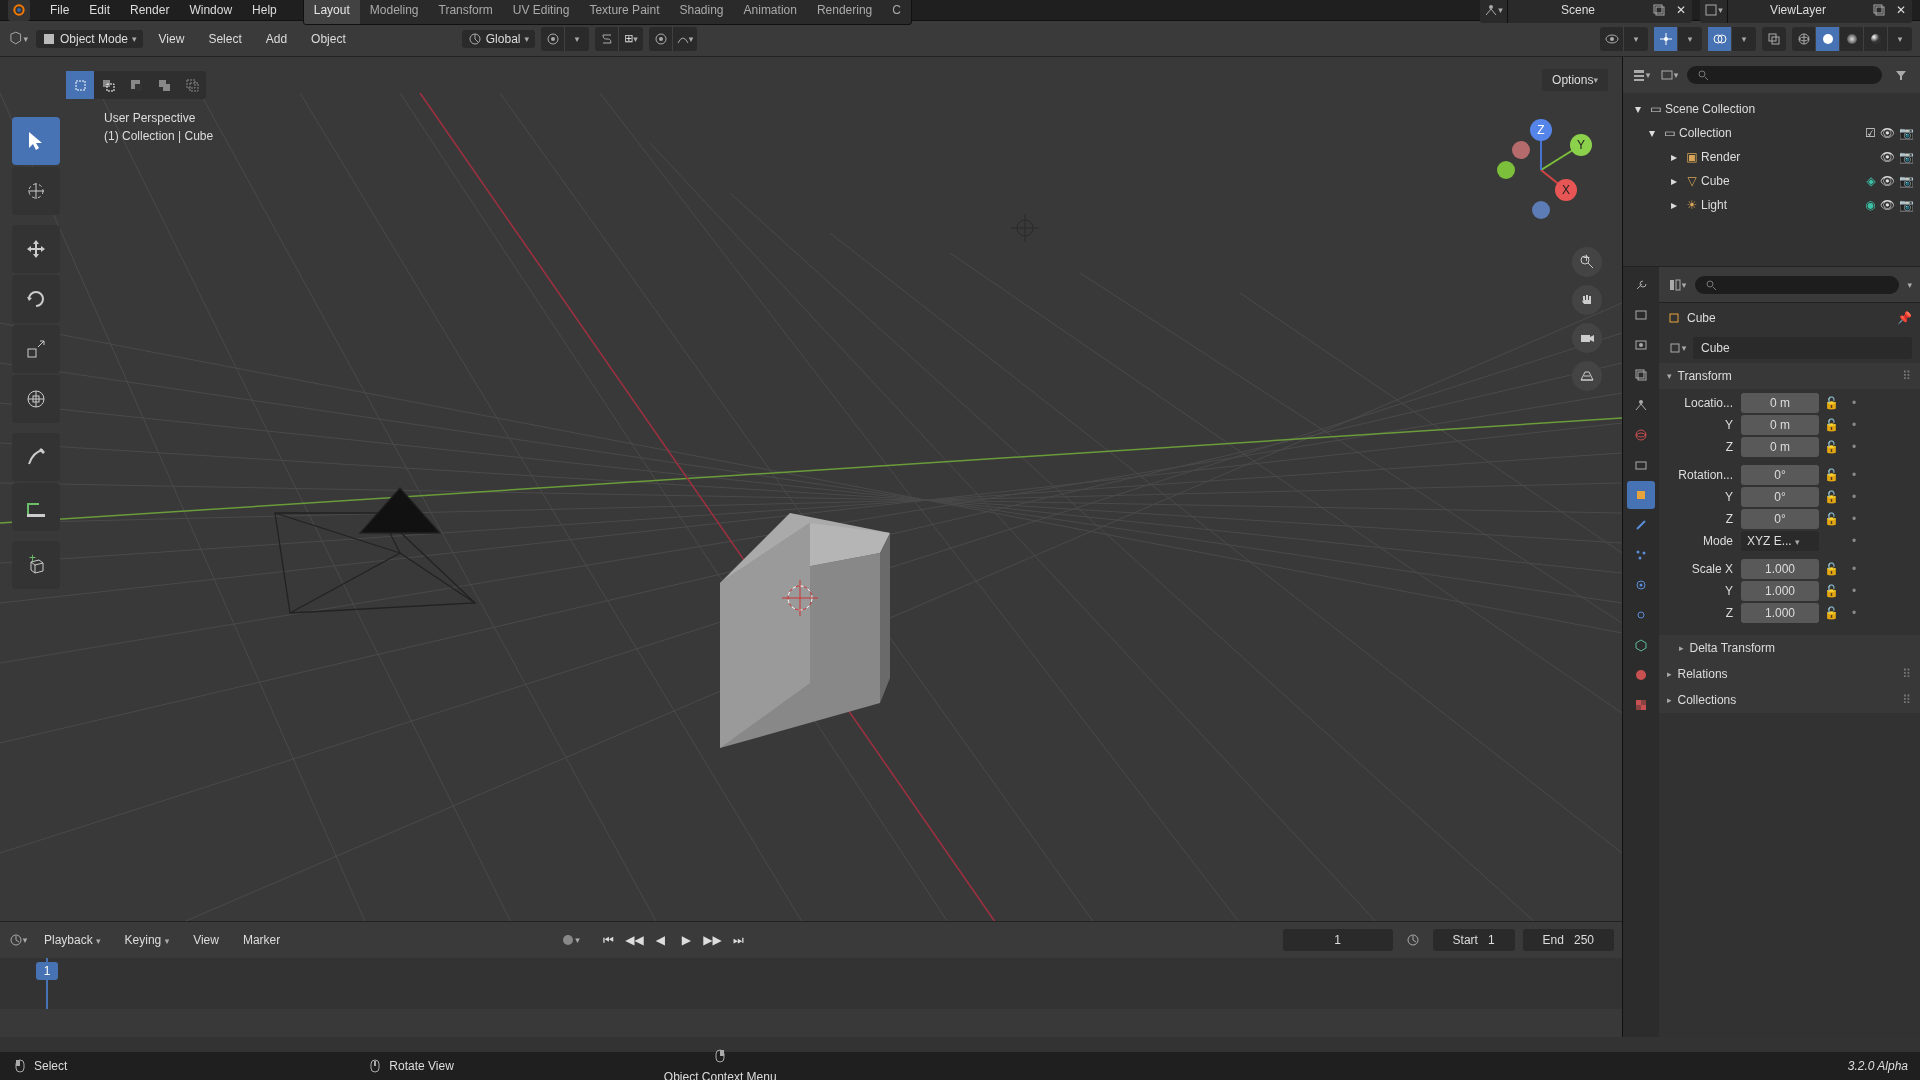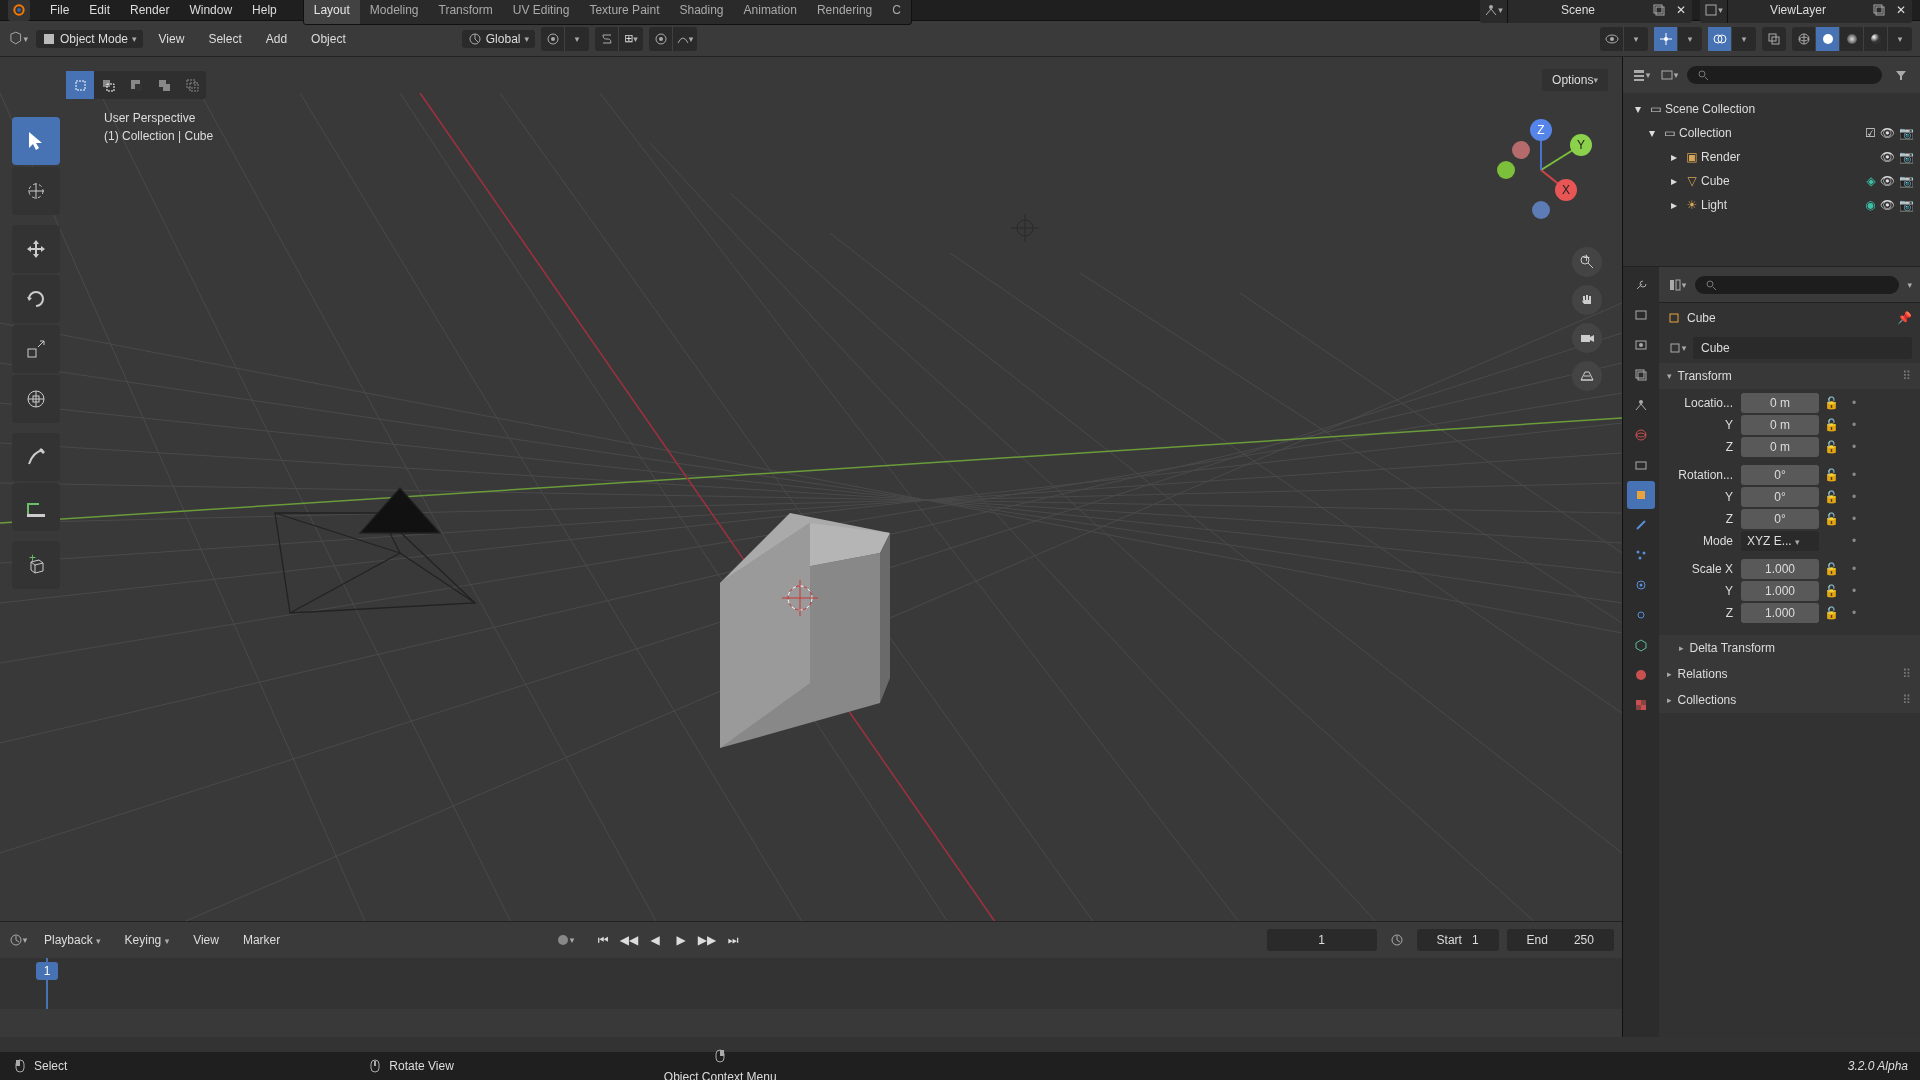--- a/index.html
+++ b/index.html
@@ -531,21 +531,21 @@
           <div class="play-btn">
               <svg width="14" height="14">
                 <circle cx="7" cy="7" r="5" fill="none" stroke="#aaa"></circle>
                 <path d="M7 3 L7 7 L10 9" stroke="#aaa" fill="none"></path>
               </svg>
             </div>
           <div class="frame-box" style="display:flex; gap:10px;">
               <span>Start</span>
               <span>1</span>
             </div>
-          <div class="frame-box" style="display:flex; gap:26px;">
+          <div class="frame-box" style="display:flex; gap:10px;">
               <span>End</span>
               <span>250</span>
             </div>
         </div>
       </div>
       <div class="tl-ruler">
         <div class="tl-playhead" data-frame="1"></div>
       </div>
     </div>
   </div>

